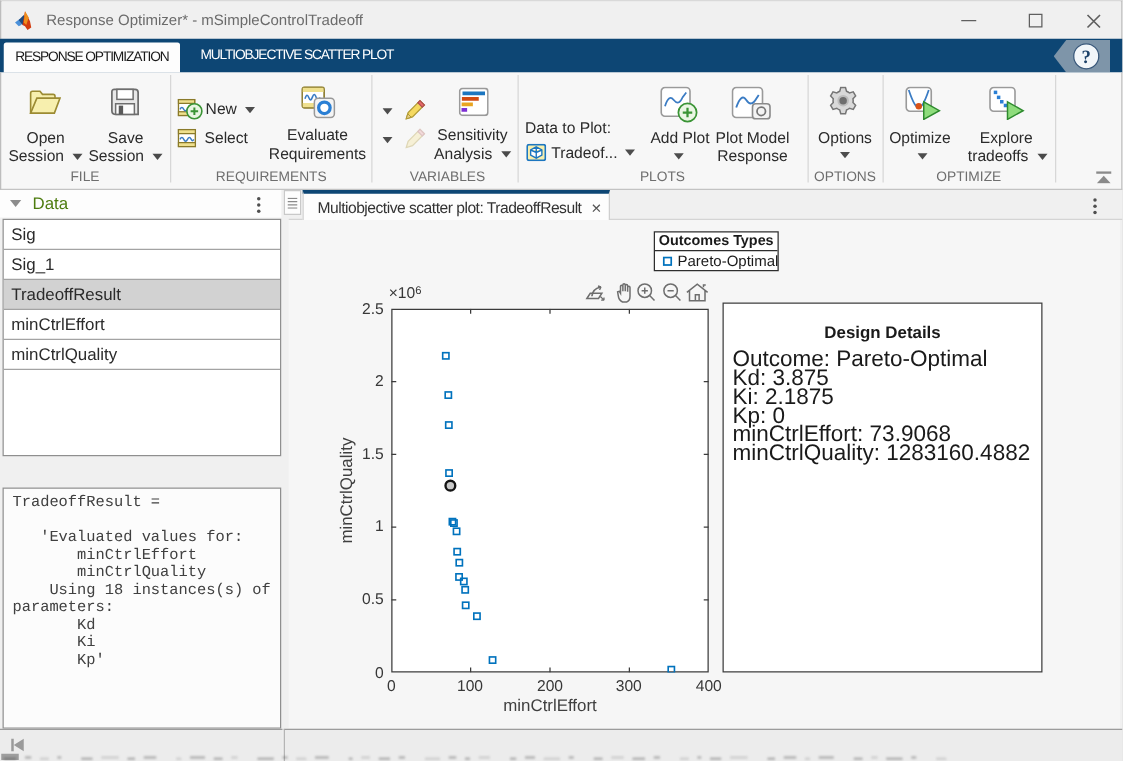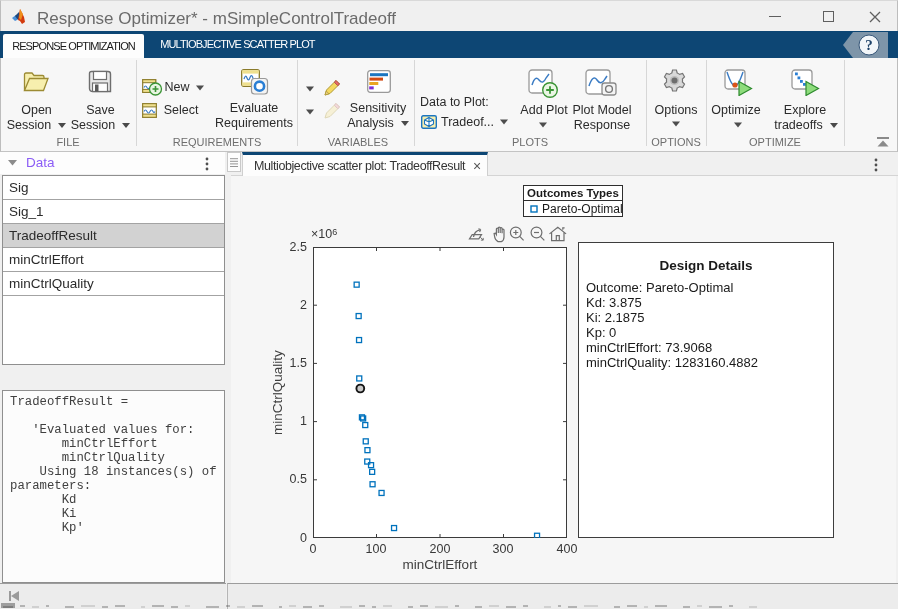--- a/index.html
+++ b/index.html
@@ -1,34 +1,34 @@
 <!DOCTYPE html>
 <html><head>
 <meta charset="utf-8">
 <style>
   * { margin:0; padding:0; box-sizing:border-box; }
   html,body { width:898px; height:609px; overflow:hidden; }
   body { font-family:"Liberation Sans", sans-serif; position:relative; background:#f0f0f0; }
   .abs { position:absolute; }
   
   #titlebar { left:0; top:0; width:898px; height:31px; background:#f0f0f0; border-left:1px solid #bdbdbd; border-top:1px solid #d9d9d9; border-right:1px solid #bdbdbd;}
-  #title-text { left:36px; top:8px; font-size:17px; color:#6b6b6b; }
+  #title-text { left:36px; top:8px; font-size:12px; color:#6b6b6b; }
   
   #tabbar { left:0; top:31px; width:898px; height:27px; background:#0d4674; }
   #tab-active { left:3px; top:3px; width:141px; height:24px; background:#fdfdfd; border-radius:2px 2px 0 0; color:#1a1a1a; font-size:11px; letter-spacing:-0.9px; text-align:center; line-height:25px; white-space:nowrap; }
   #tab2 { left:150px; top:0px; width:175px; height:27px; color:#fff; font-size:11px; letter-spacing:-0.9px; text-align:center; line-height:27px; white-space:nowrap; }
   
   #toolstrip { left:0; top:58px; width:898px; height:94px; background:#f7f7f7; border-bottom:1px solid #c3c3c3; border-left:1px solid #bdbdbd; border-right:1px solid #bdbdbd;}
   .sep { top:2px; width:1px; height:86px; background:#d7d7d7; }
   .grouplabel { top:78px; font-size:11px; color:#6e6e6e; text-align:center; }
   .btnlabel { font-size:12.5px; color:#2b2b2b; text-align:center; line-height:15px; }
   .tri { display:inline-block; width:0; height:0; border:4px solid transparent; border-top:5px solid #4a4a4a; margin-left:7px; vertical-align:-3px; }
   
   #main { left:0; top:152px; width:898px; height:457px; background:#f0f0f0; }
-  .panelhdr { font-size:13.5px; color:#8b5cf6; background:#fdfdfd; }
+  .panelhdr { font-size:13.5px; color:#4d7c0f; background:#fdfdfd; }
   #datalist { left:2px; top:23px; width:223px; height:190px; background:#fff; border:1px solid #8f8f8f; }
   .row { height:24px; border-bottom:1px solid #a3a3a3; font-size:13.5px; color:#2b2b2b; padding:4px 0 0 6px; }
   #preview { left:2px; top:238px; width:223px; height:193px; background:#fcfcfc; border:1px solid #8f8f8f; font-family:"Liberation Mono", monospace; font-size:12.3px; line-height:14px; color:#404040; padding:4px 0 0 7px; white-space:pre; }
   
   #docstrip { left:231px; top:0px; width:667px; height:24px; background:#f0f0f0; border-bottom:1px solid #d4d4d4; }
   #doctab { width:246px; height:24px; background:#fdfdfd; border-top:3px solid #0d4674; border-left:1px solid #cfcfcf; border-right:1px solid #cfcfcf; font-size:12.5px; letter-spacing:-0.4px; color:#333; padding:4px 0 0 11px; white-space:nowrap; }
   #figure { left:231px; top:24px; width:665px; height:407px; background:#f6f6f6; }
   #axes { left:82px; top:71px; width:254px; height:291px; background:#fff; border:1px solid #3b3b3b; }
   .ticklabel { font-size:12.5px; color:#383838; }
   .statusbar { background:#ececec; border-top:1px solid #9c9c9c; }
@@ -327,21 +327,21 @@
     <div class="abs ticklabel" style="left:67px;top:366px;width:30px;text-align:center;">0</div>
     <div class="abs ticklabel" style="left:130px;top:366px;width:30px;text-align:center;">100</div>
     <div class="abs ticklabel" style="left:194px;top:366px;width:30px;text-align:center;">200</div>
     <div class="abs ticklabel" style="left:257px;top:366px;width:30px;text-align:center;">300</div>
     <div class="abs ticklabel" style="left:321px;top:366px;width:30px;text-align:center;">400</div>
     <div class="abs" style="left:159px;top:381px;width:100px;text-align:center;font-size:13.5px;color:#3f3f3f;">minCtrlEffort</div>
     <div class="abs" style="left:-4px;top:209px;width:100px;text-align:center;font-size:13.5px;color:#3f3f3f;transform:rotate(-90deg);">minCtrlQuality</div>
 
     <div class="abs" style="left:347px;top:66px;width:256px;height:296px;background:#fff;border:1.4px solid #3d3d3d;">
       <div style="text-align:center;font-size:13.5px;font-weight:bold;color:#1a1a1a;margin-top:15px;">Design Details</div>
-      <div style="font-size:13px;color:#1a1a1a;margin:7px 0 0 7px;line-height:15px;">Outcome: Pareto-Optimal<br>Kd: 3.875<br>Ki: 2.1875<br>Kp: 0<br>minCtrlEffort: 73.9068<br>minCtrlQuality: 1283160.4882</div>
+      <div style="font-size:18px;color:#1a1a1a;margin:7px 0 0 7px;line-height:15px;">Outcome: Pareto-Optimal<br>Kd: 3.875<br>Ki: 2.1875<br>Kp: 0<br>minCtrlEffort: 73.9068<br>minCtrlQuality: 1283160.4882</div>
     </div>
   </div>
 
   <div class="statusbar abs" style="left:0;top:431px;width:226px;height:26px;">
     <svg class="abs" style="left:8px;top:6px" width="12" height="12" viewBox="0 0 12 12">
       <rect x="1" y="1" width="2" height="10" fill="#9a9a9a"></rect>
         <polygon points="11,1 11,11 3,6" fill="#9a9a9a"></polygon>
     </svg>
   </div>
   <div class="statusbar abs" style="left:227px;top:431px;width:671px;height:26px;border-left:1px solid #b5b5b5;"></div>

